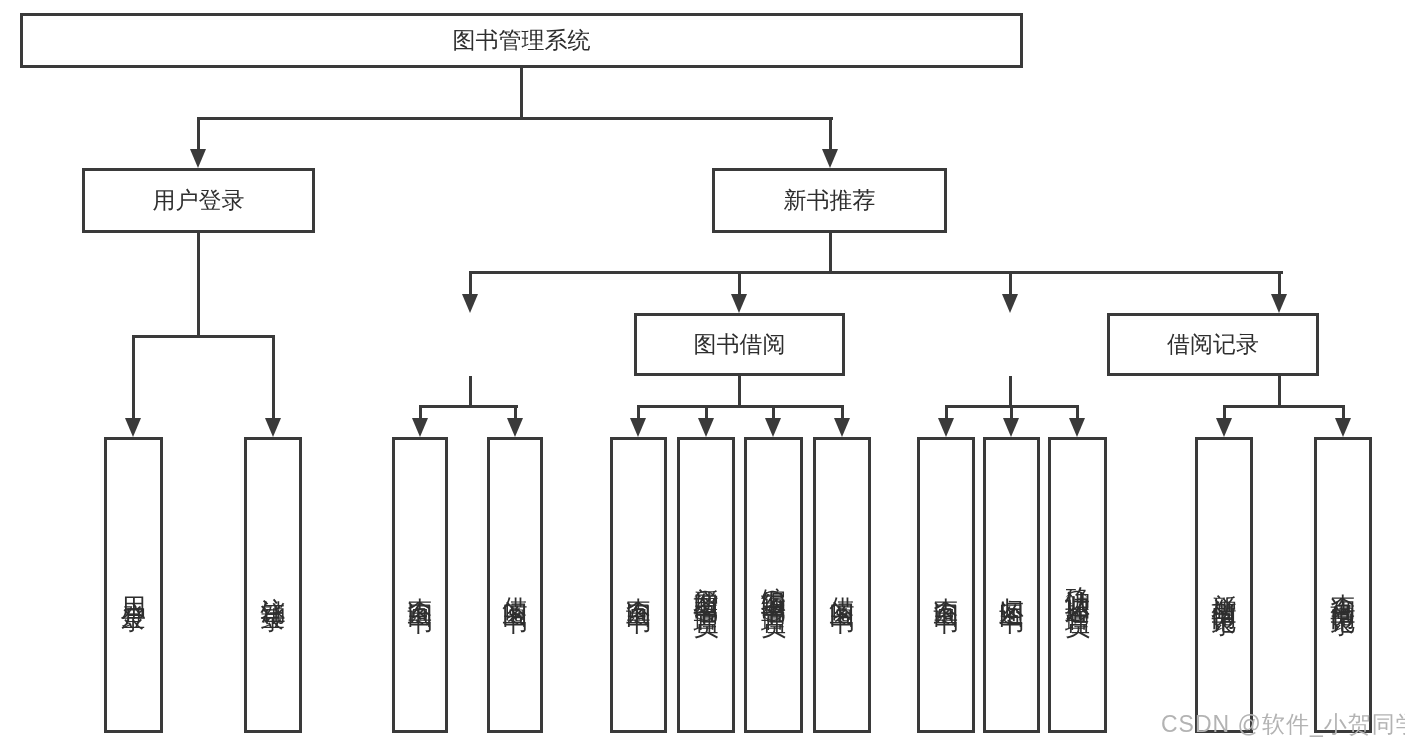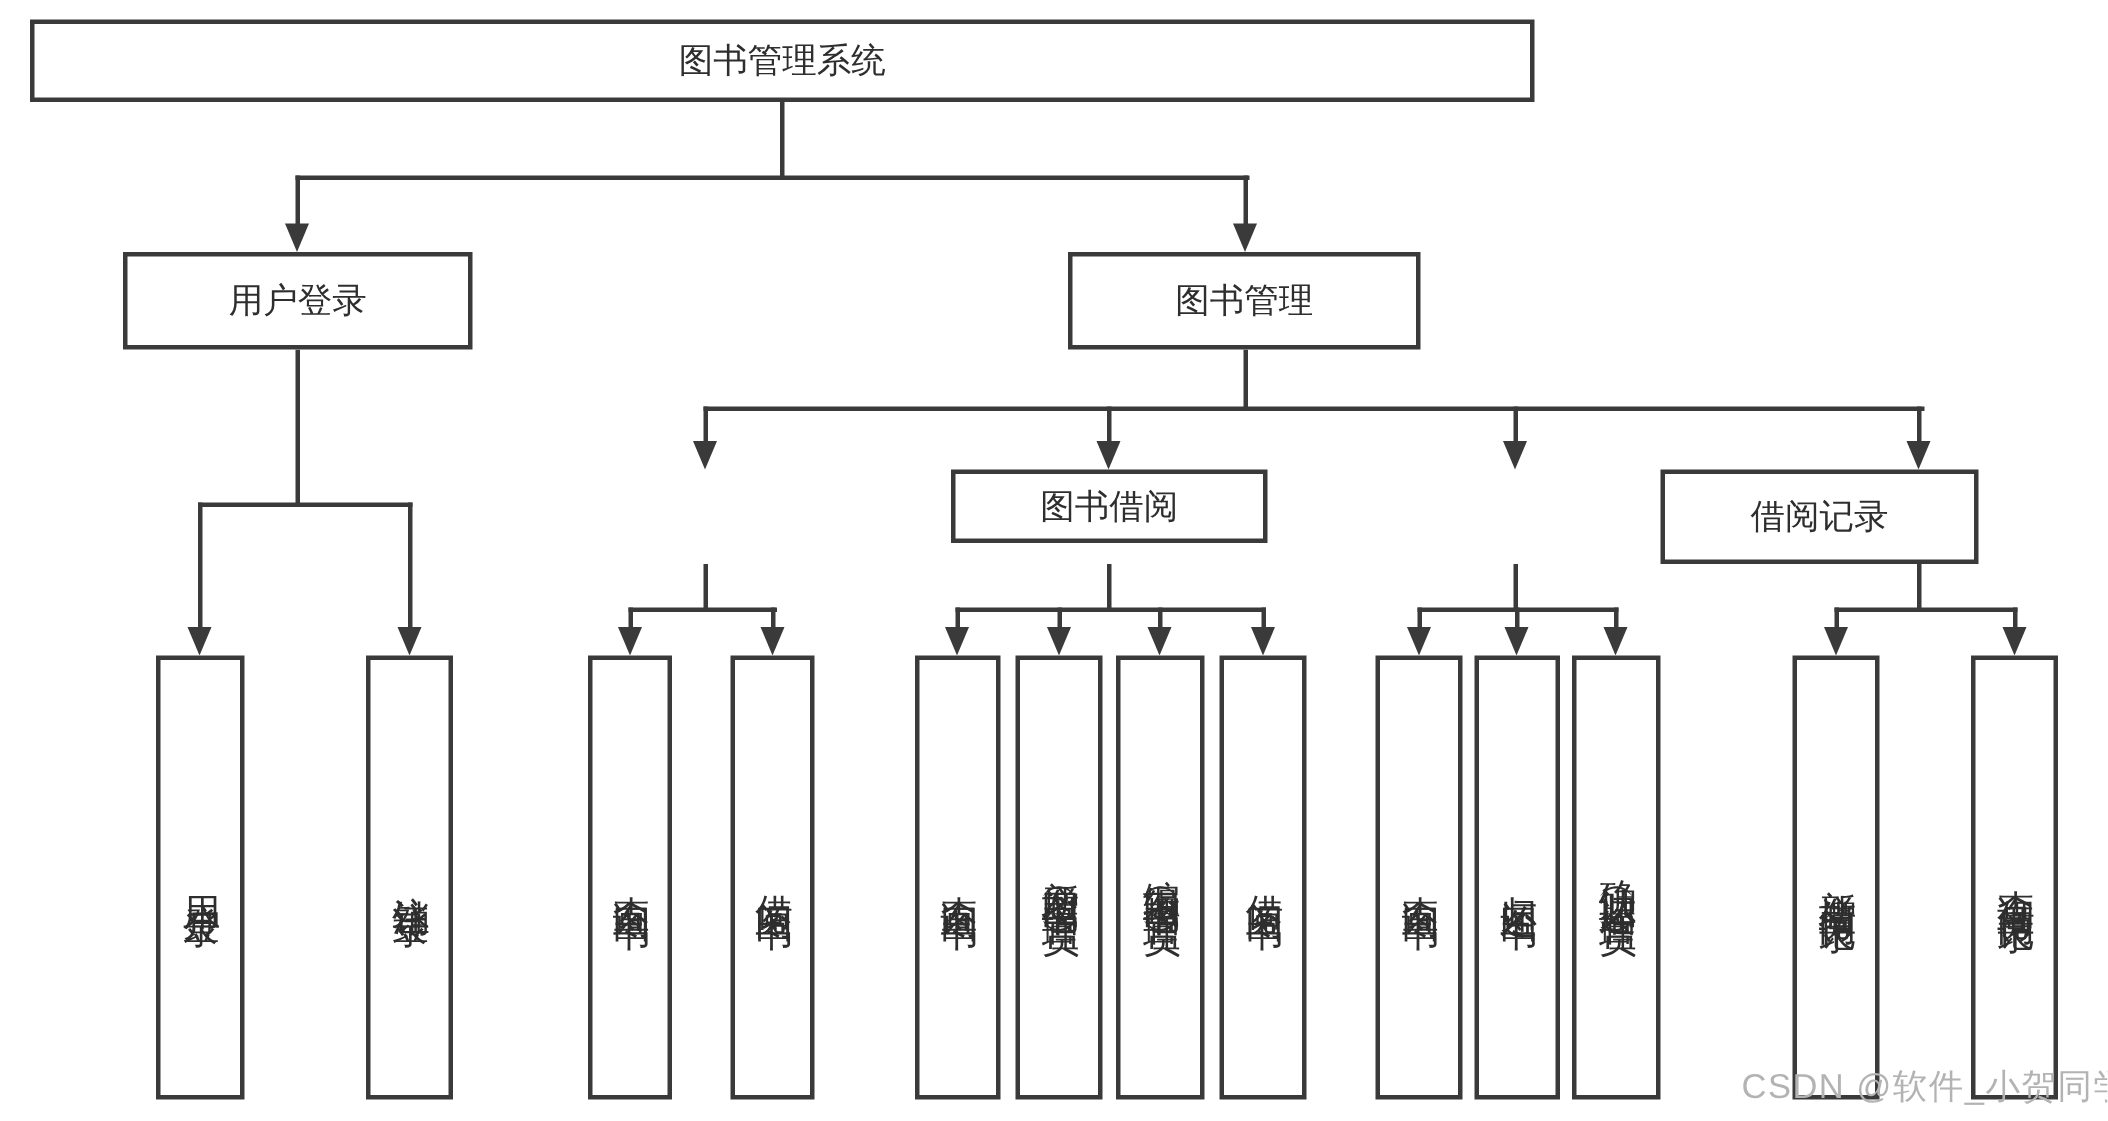--- a/index.html
+++ b/index.html
@@ -117,24 +117,24 @@
   <div class="arrow" style="left:1335px;top:418px"></div>
 
   <div class="box" style="left:20px;top:13px;width:1003px;height:55px">
     <span class="lbl">图书管理系统</span>
   </div>
 
   <div class="box" style="left:82px;top:168px;width:233px;height:65px">
     <span class="lbl">用户登录</span>
   </div>
   <div class="box" style="left:712px;top:168px;width:235px;height:65px">
-    <span class="lbl">图书管理</span>
+    <span class="lbl">新书推荐</span>
   </div>
 
-  <div class="box" style="left:634px;top:313px;width:211px;height:49px">
+  <div class="box" style="left:634px;top:313px;width:211px;height:63px">
     <span class="lbl">图书借阅</span>
   </div>
   <div class="box" style="left:1107px;top:313px;width:212px;height:63px">
     <span class="lbl">借阅记录</span>
   </div>
 
   <div class="box leaf" style="left:104px;top:437px;width:59px;height:296px">
     <span class="lbl">用户登录</span>
   </div>
   <div class="box leaf" style="left:244px;top:437px;width:58px;height:296px">

